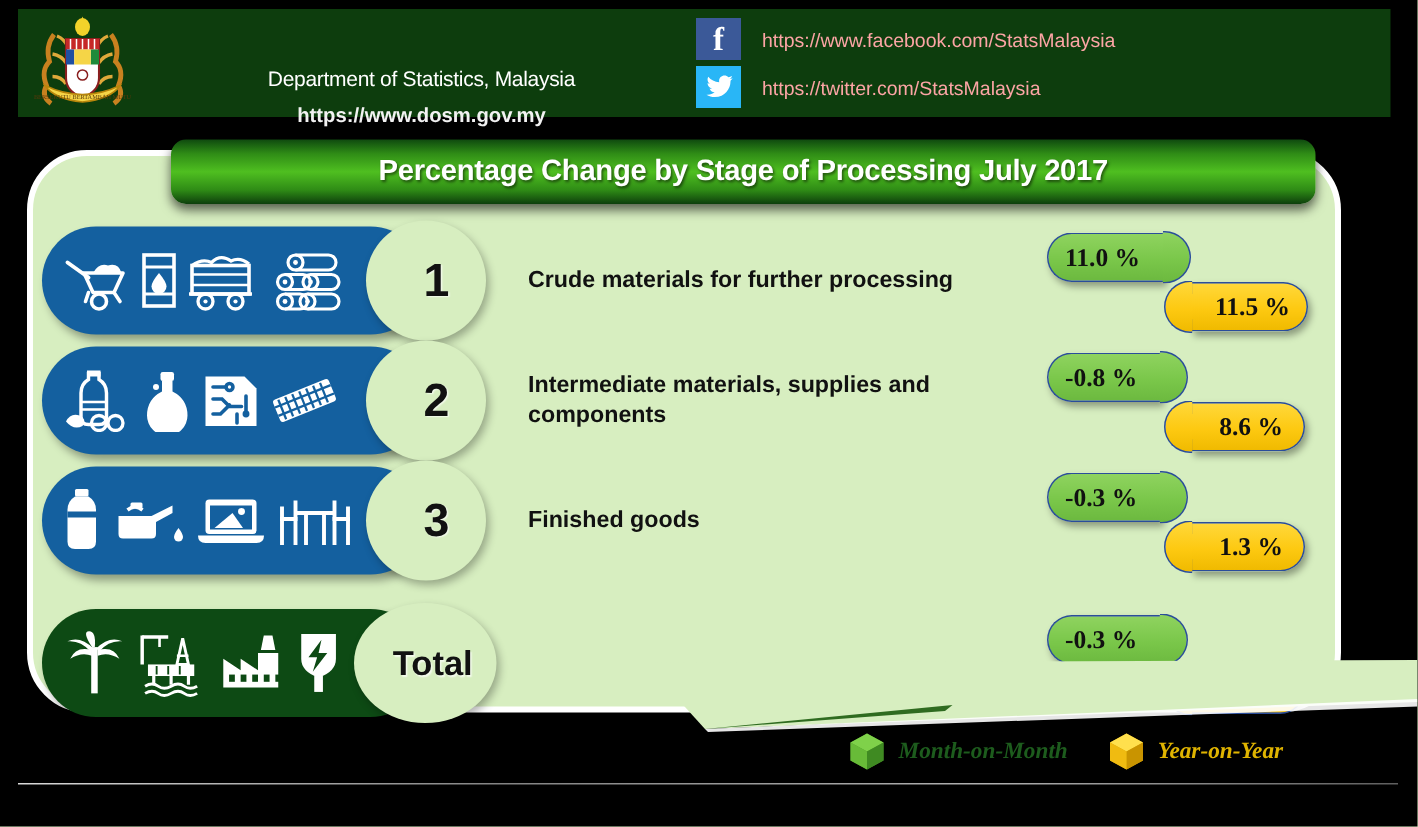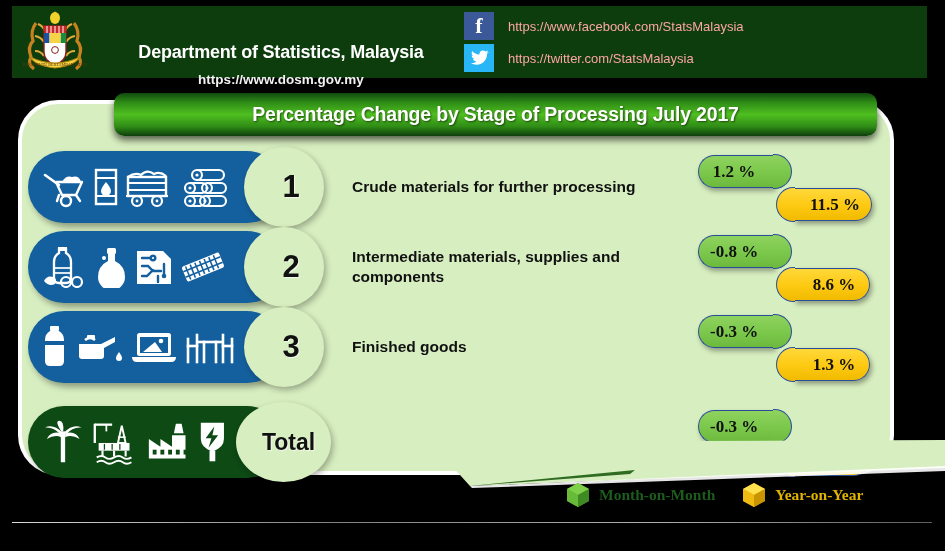--- a/index.html
+++ b/index.html
@@ -15,21 +15,21 @@
     background:#0d3d0d;
     display:flex;align-items:center;
   }
   #emblem{
     width:74px;height:66px;margin-left:6px;flex:0 0 auto;
     position:relative;
   }
   #emblem svg{display:block;}
   #org-block{margin-left:14px;flex:0 0 auto;width:350px;text-align:center;}
   #org-name{
-    color:#ffffff;font-weight:bold;font-size:18px;letter-spacing:-.2px;
+    color:#ffffff;font-weight:normal;font-size:14px;letter-spacing:-.2px;
     white-space:nowrap;
     margin-top:44px;
   }
   #org-url{
     color:#f2f2f2;font-size:13.5px;margin-top:9px;white-space:nowrap;font-weight:bold;
   }
   #social{margin-left:8px;display:flex;flex-direction:column;gap:4px;}
   .social-row{display:flex;align-items:center;}
   .social-icon{
     width:30px;height:28px;flex:0 0 auto;display:flex;align-items:center;justify-content:center;
@@ -146,21 +146,21 @@
     border-radius:18px 0 0 18px;
     background:inherit;box-sizing:content-box;
   }
 
   
   #swoosh{position:absolute;left:430px;top:440px;width:515px;height:50px;z-index:2;}
 
   
   #legend{
     position:absolute;left:565px;top:482px;width:360px;height:32px;
-    display:flex;align-items:flex-start;z-index:6;
+    display:flex;align-items:flex-end;z-index:6;font-style:italic;
   }
   .legend-item{display:flex;align-items:center;margin-right:26px;}
   .hexagon{width:26px;height:26px;flex:0 0 auto;margin-right:8px;}
   .legend-label{
     font-family:"Liberation Serif",serif;font-weight:bold;font-size:15.5px;
     white-space:nowrap;text-shadow:1px 1px 1px rgba(0,0,0,.35);
   }
   .lbl-mom{color:#1d5c1d;}
   .lbl-yoy{color:#e0b400;}
   #bottom-rule{
@@ -271,21 +271,21 @@
           <circle cx="9" cy="22" r="1.6" fill="#fff"></circle>
         <circle cx="26" cy="22" r="1.6" fill="#fff"></circle>
           <circle cx="9" cy="35" r="1.6" fill="#fff"></circle>
         <circle cx="24" cy="35" r="1.6" fill="#fff"></circle>
       </svg>
     </div>
     <div class="notch">
       <span class="stage-num">1</span>
     </div>
     <div class="desc">Crude materials for further processing</div>
-    <div class="badge badge-mom">1.2 %</div>
+    <div class="badge badge-mom">11.0 %</div>
     <div class="badge badge-yoy">11.5 %</div>
   </div>
 
   <div class="row row-2">
     <div class="icon-pill pill-blue">
       <svg width="48" height="42" viewBox="0 0 48 42" aria-hidden="true">
         <path d="M17 3 h7 v4 q5 3 5 9 v16 q0 5 -5 5 h-7 q-5 0 -5 -5 v-16 q0 -6 5 -9 z" fill="none" stroke="#fff" stroke-width="2.3"></path>
         <rect x="16" y="1" width="9" height="4" fill="#fff"></rect>
         <line x1="12" y1="22" x2="29" y2="22" stroke="#fff" stroke-width="1.7"></line>
         <line x1="12" y1="27" x2="29" y2="27" stroke="#fff" stroke-width="1.7"></line>

